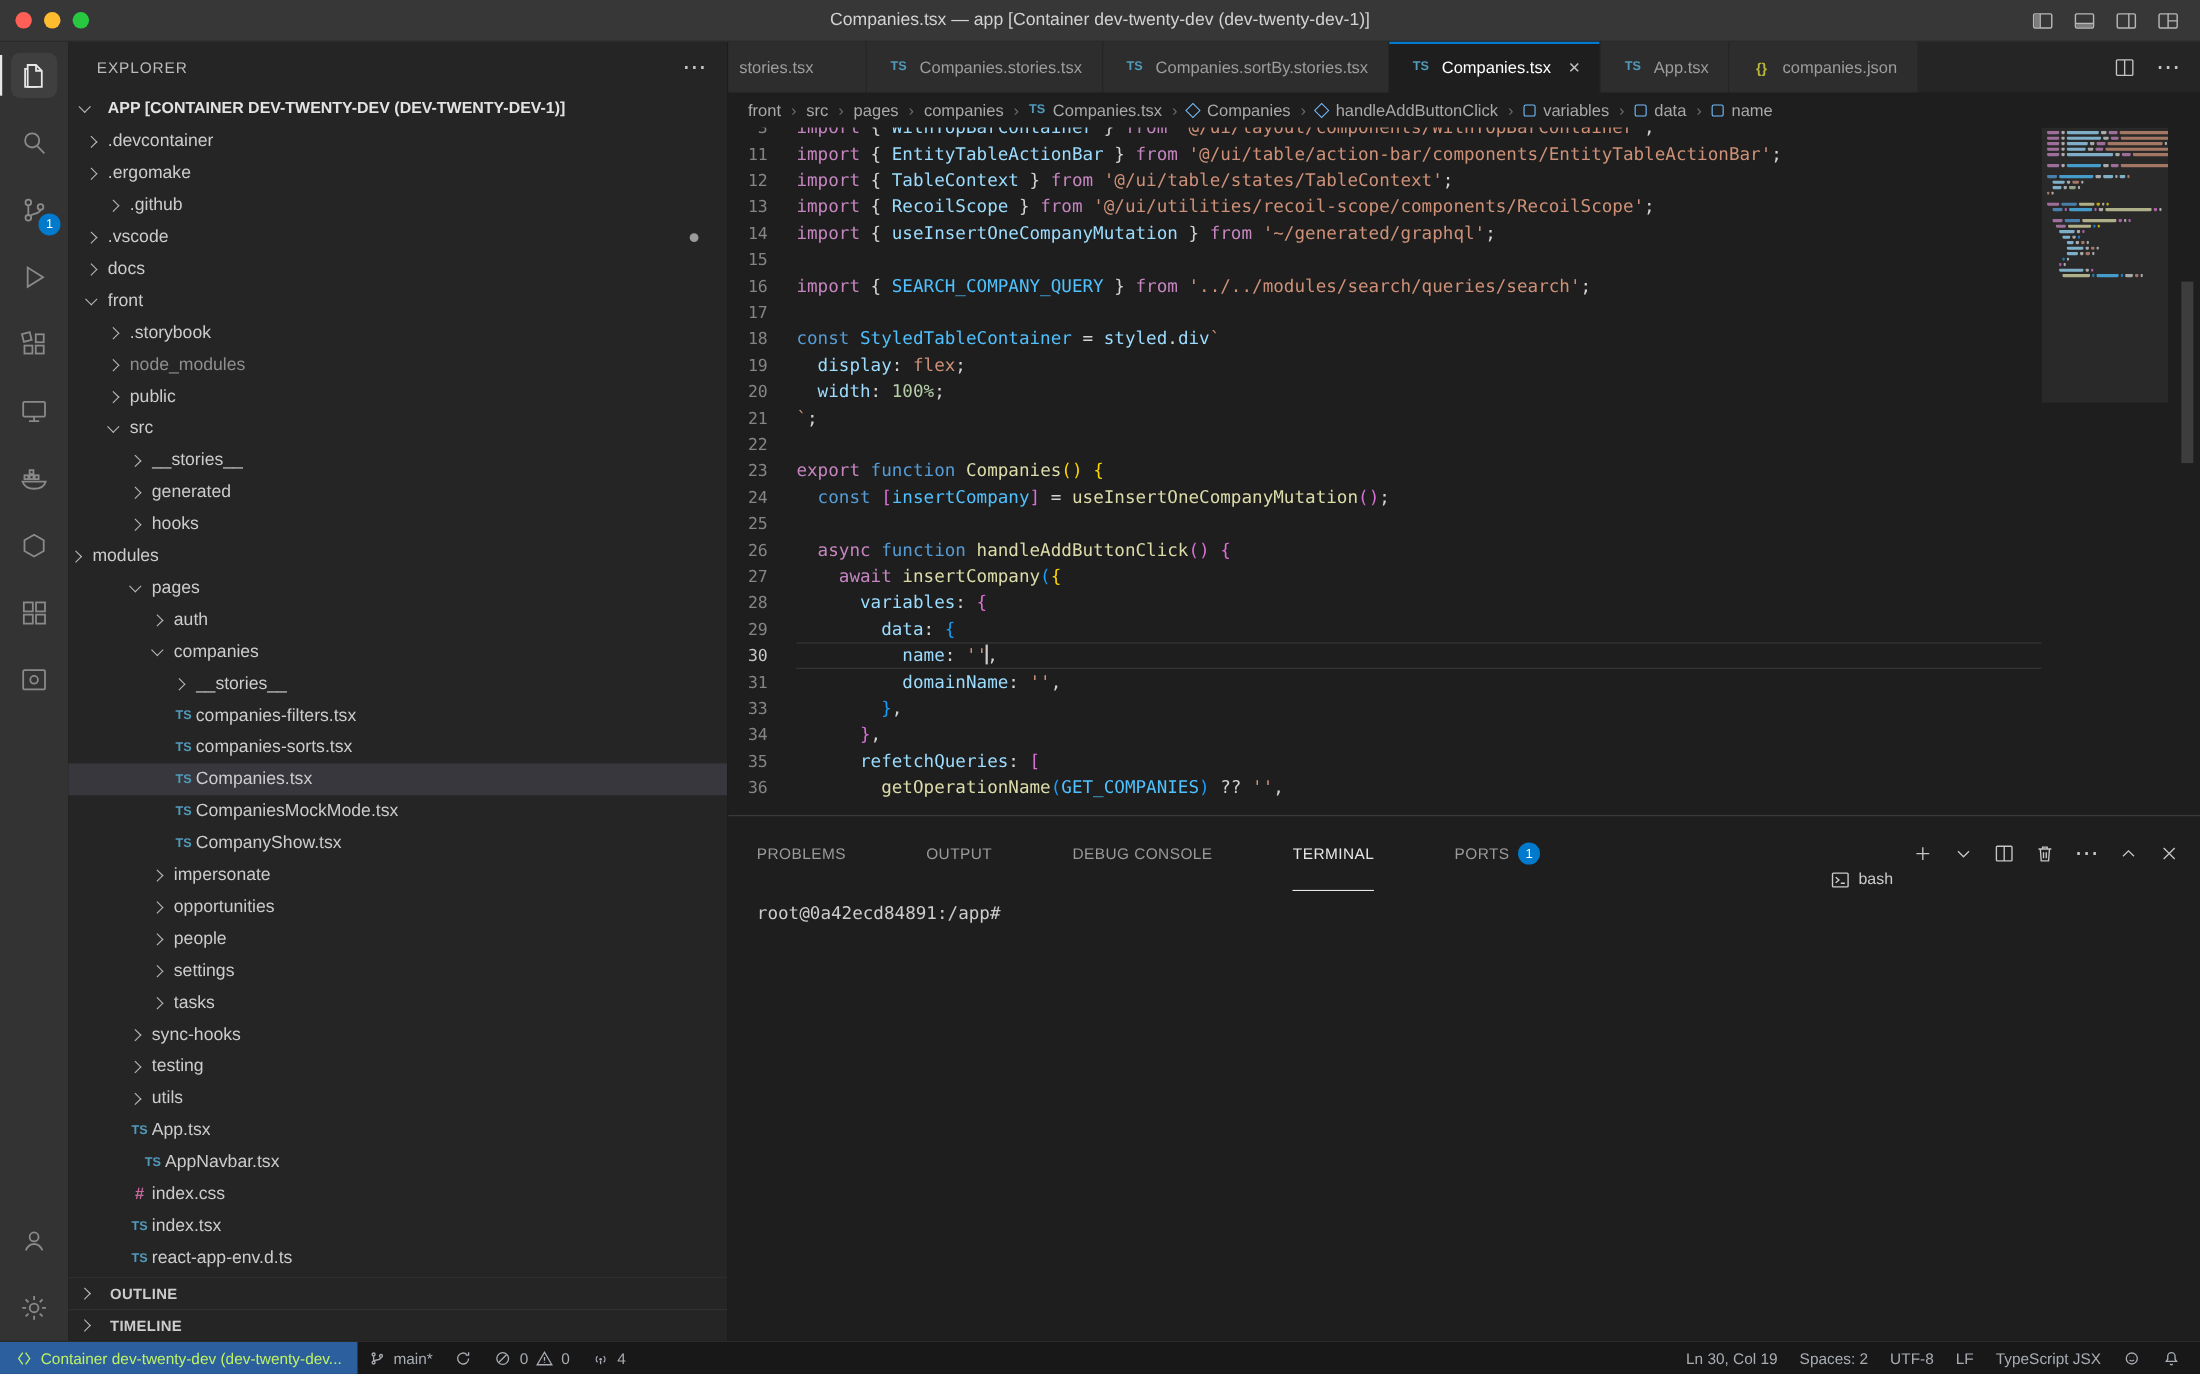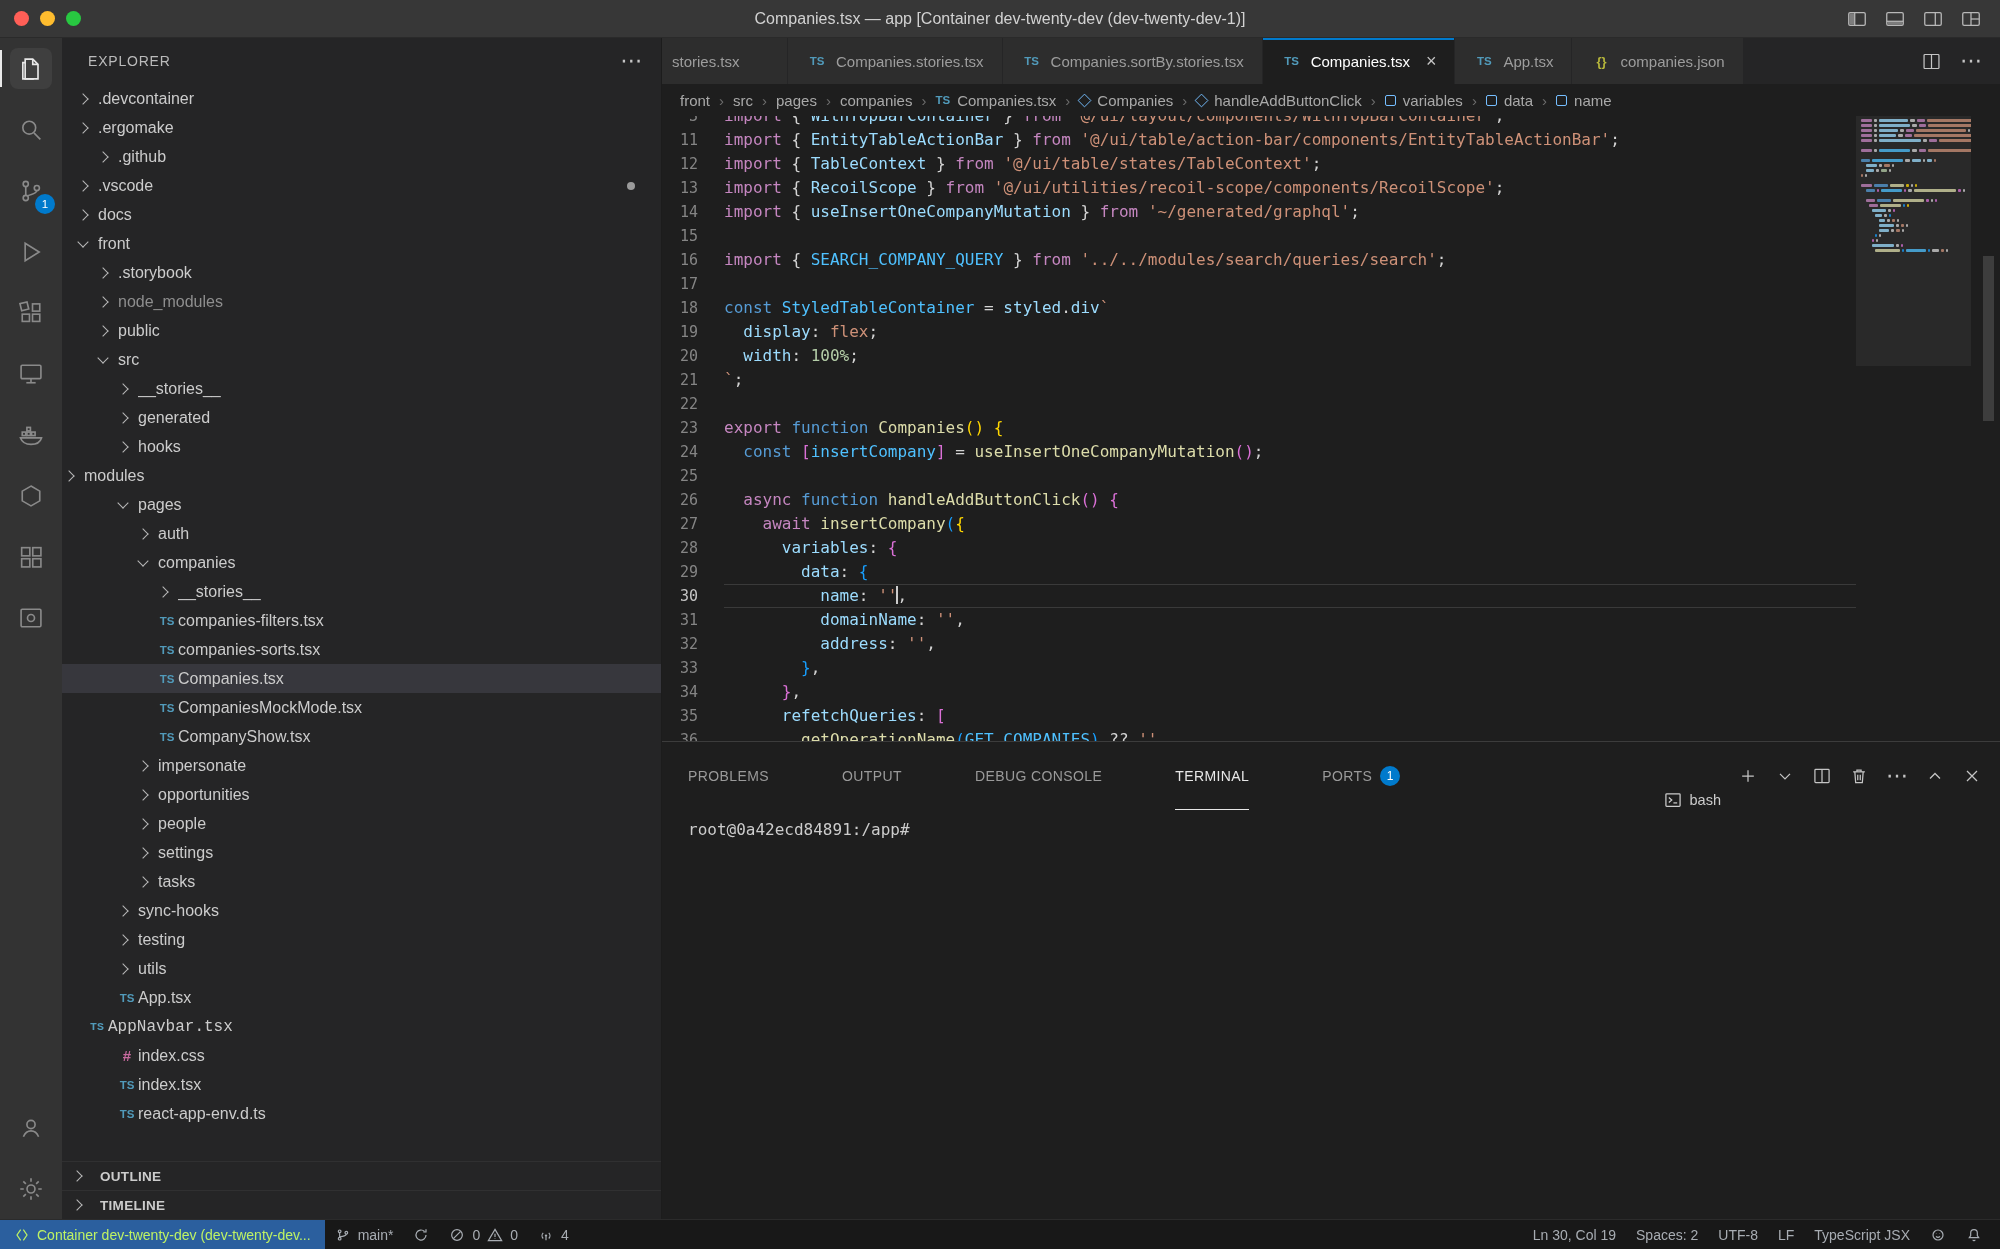--- a/index.html
+++ b/index.html
@@ -272,20 +272,24 @@
             </svg>
           </span>
       </div>
     </div>
 
     <div class="sidebar">
       <div class="sidebar-title">
         <span>EXPLORER</span>
         <span class="more-dots"></span>
       </div>
+      <div class="section-title">
+        <i class="chev down"></i>
+        <span>APP [CONTAINER DEV-TWENTY-DEV (DEV-TWENTY-DEV-1)]</span>
+      </div>
       <div class="tree">
           <div class="tree-row" style="padding-left: 14px;">
             <i class="chev"></i>
             <span class="tree-label">.devcontainer</span>
           </div>
           <div class="tree-row" style="padding-left: 14px;">
             <i class="chev"></i>
             <span class="tree-label">.ergomake</span>
           </div>
           <div class="tree-row" style="padding-left: 14px; margin-left: 20px;">
@@ -402,21 +406,21 @@
             <span class="tree-label">testing</span>
           </div>
           <div class="tree-row" style="padding-left: 54px;">
             <i class="chev"></i>
             <span class="tree-label">utils</span>
           </div>
           <div class="tree-row" style="padding-left: 54px;">
             <span class="fico ts"></span>
             <span class="tree-label">App.tsx</span>
           </div>
-          <div class="tree-row" style="padding-left: 24px; font-family: Liberation Mono, monospace;">
+          <div class="tree-row" style="padding-left: 66px;">
             <span class="fico ts"></span>
             <span class="tree-label">AppNavbar.tsx</span>
           </div>
           <div class="tree-row" style="padding-left: 54px;">
             <span class="fico css"></span>
             <span class="tree-label">index.css</span>
           </div>
           <div class="tree-row" style="padding-left: 54px;">
             <span class="fico ts"></span>
             <span class="tree-label">index.tsx</span>
@@ -608,24 +612,20 @@
                 <span class="lnum">29</span>
                 <span class="lcontent"><span class="tk-ws">        </span><span class="tk-v">data</span><span class="tk-p">: </span><span class="tk-b3">{</span></span>
               </div>
               <div class="line current">
                 <span class="lnum">30</span>
                 <span class="lcontent"><span class="tk-ws">          </span><span class="tk-v">name</span><span class="tk-p">: </span><span class="tk-str">''</span><span class="caret"></span><span class="tk-p">,</span></span>
               </div>
               <div class="line">
                 <span class="lnum">31</span>
                 <span class="lcontent"><span class="tk-ws">          </span><span class="tk-v">domainName</span><span class="tk-p">: </span><span class="tk-str">''</span><span class="tk-p">,</span></span>
-              </div>
-              <div class="line">
-                <span class="lnum">32</span>
-                <span class="lcontent"><span class="tk-ws">          </span><span class="tk-v">address</span><span class="tk-p">: </span><span class="tk-str">''</span><span class="tk-p">,</span></span>
               </div>
               <div class="line">
                 <span class="lnum">33</span>
                 <span class="lcontent"><span class="tk-ws">        </span><span class="tk-b3">}</span><span class="tk-p">,</span></span>
               </div>
               <div class="line">
                 <span class="lnum">34</span>
                 <span class="lcontent"><span class="tk-ws">      </span><span class="tk-b2">}</span><span class="tk-p">,</span></span>
               </div>
               <div class="line">

